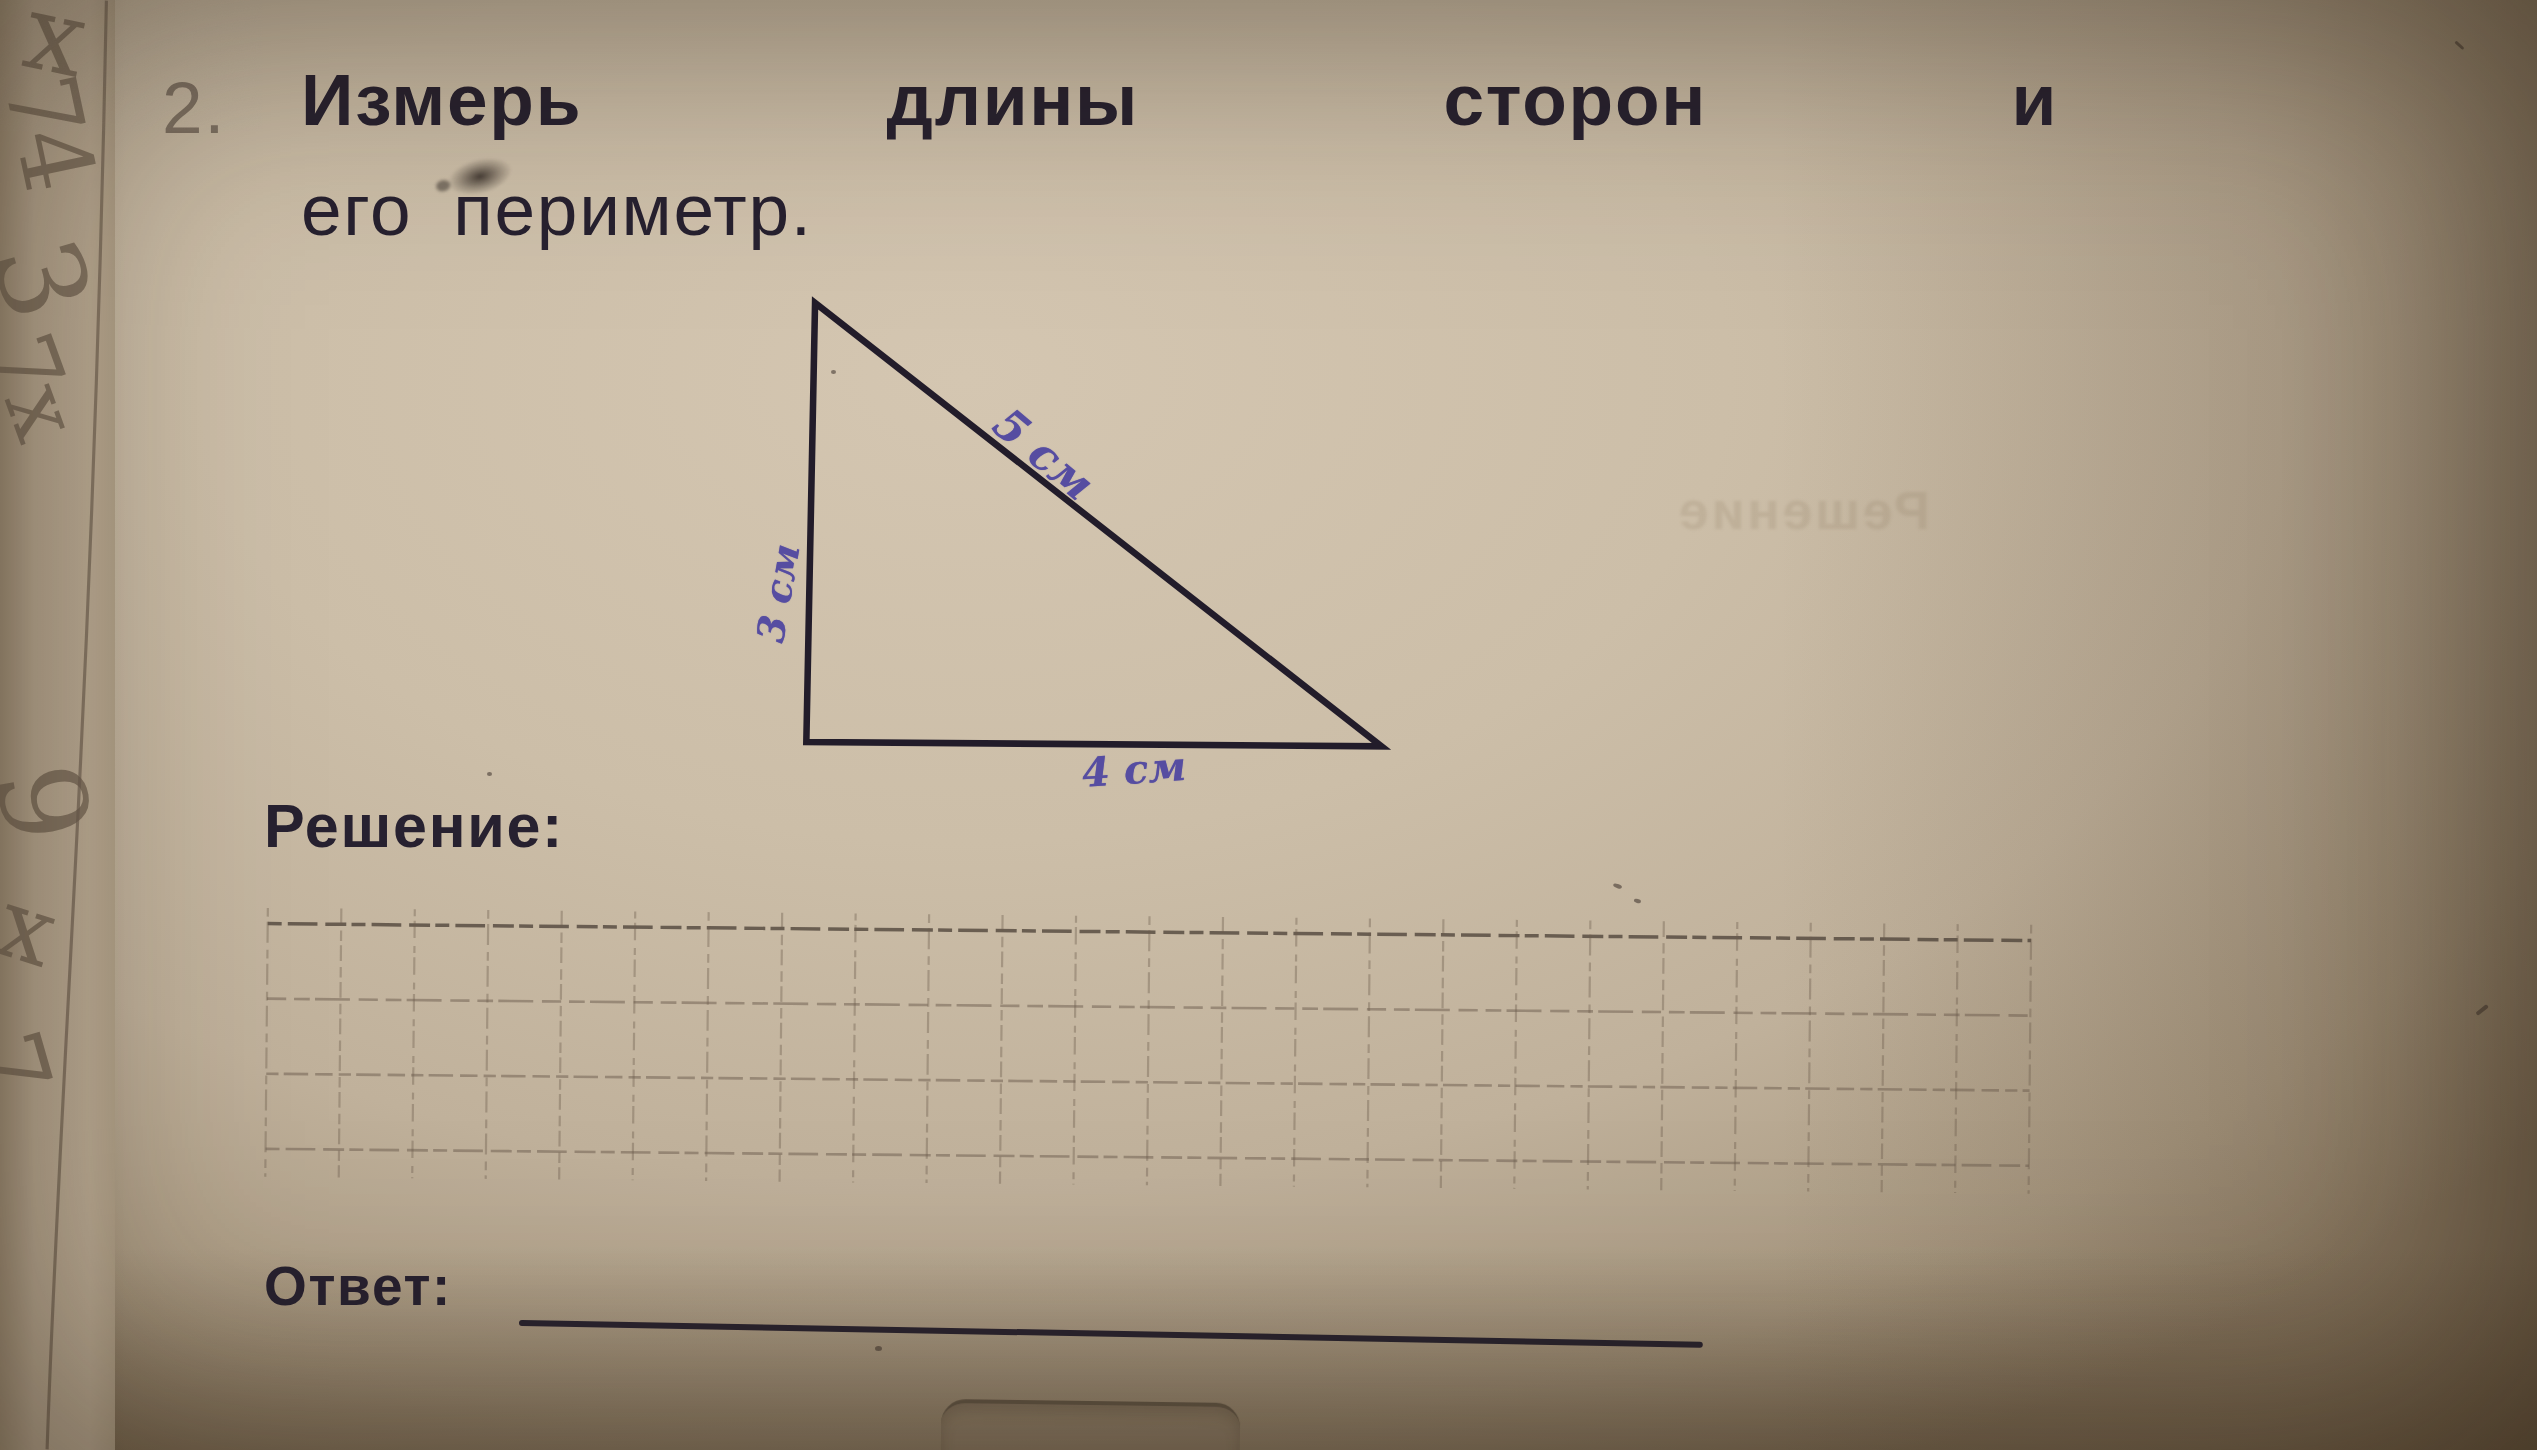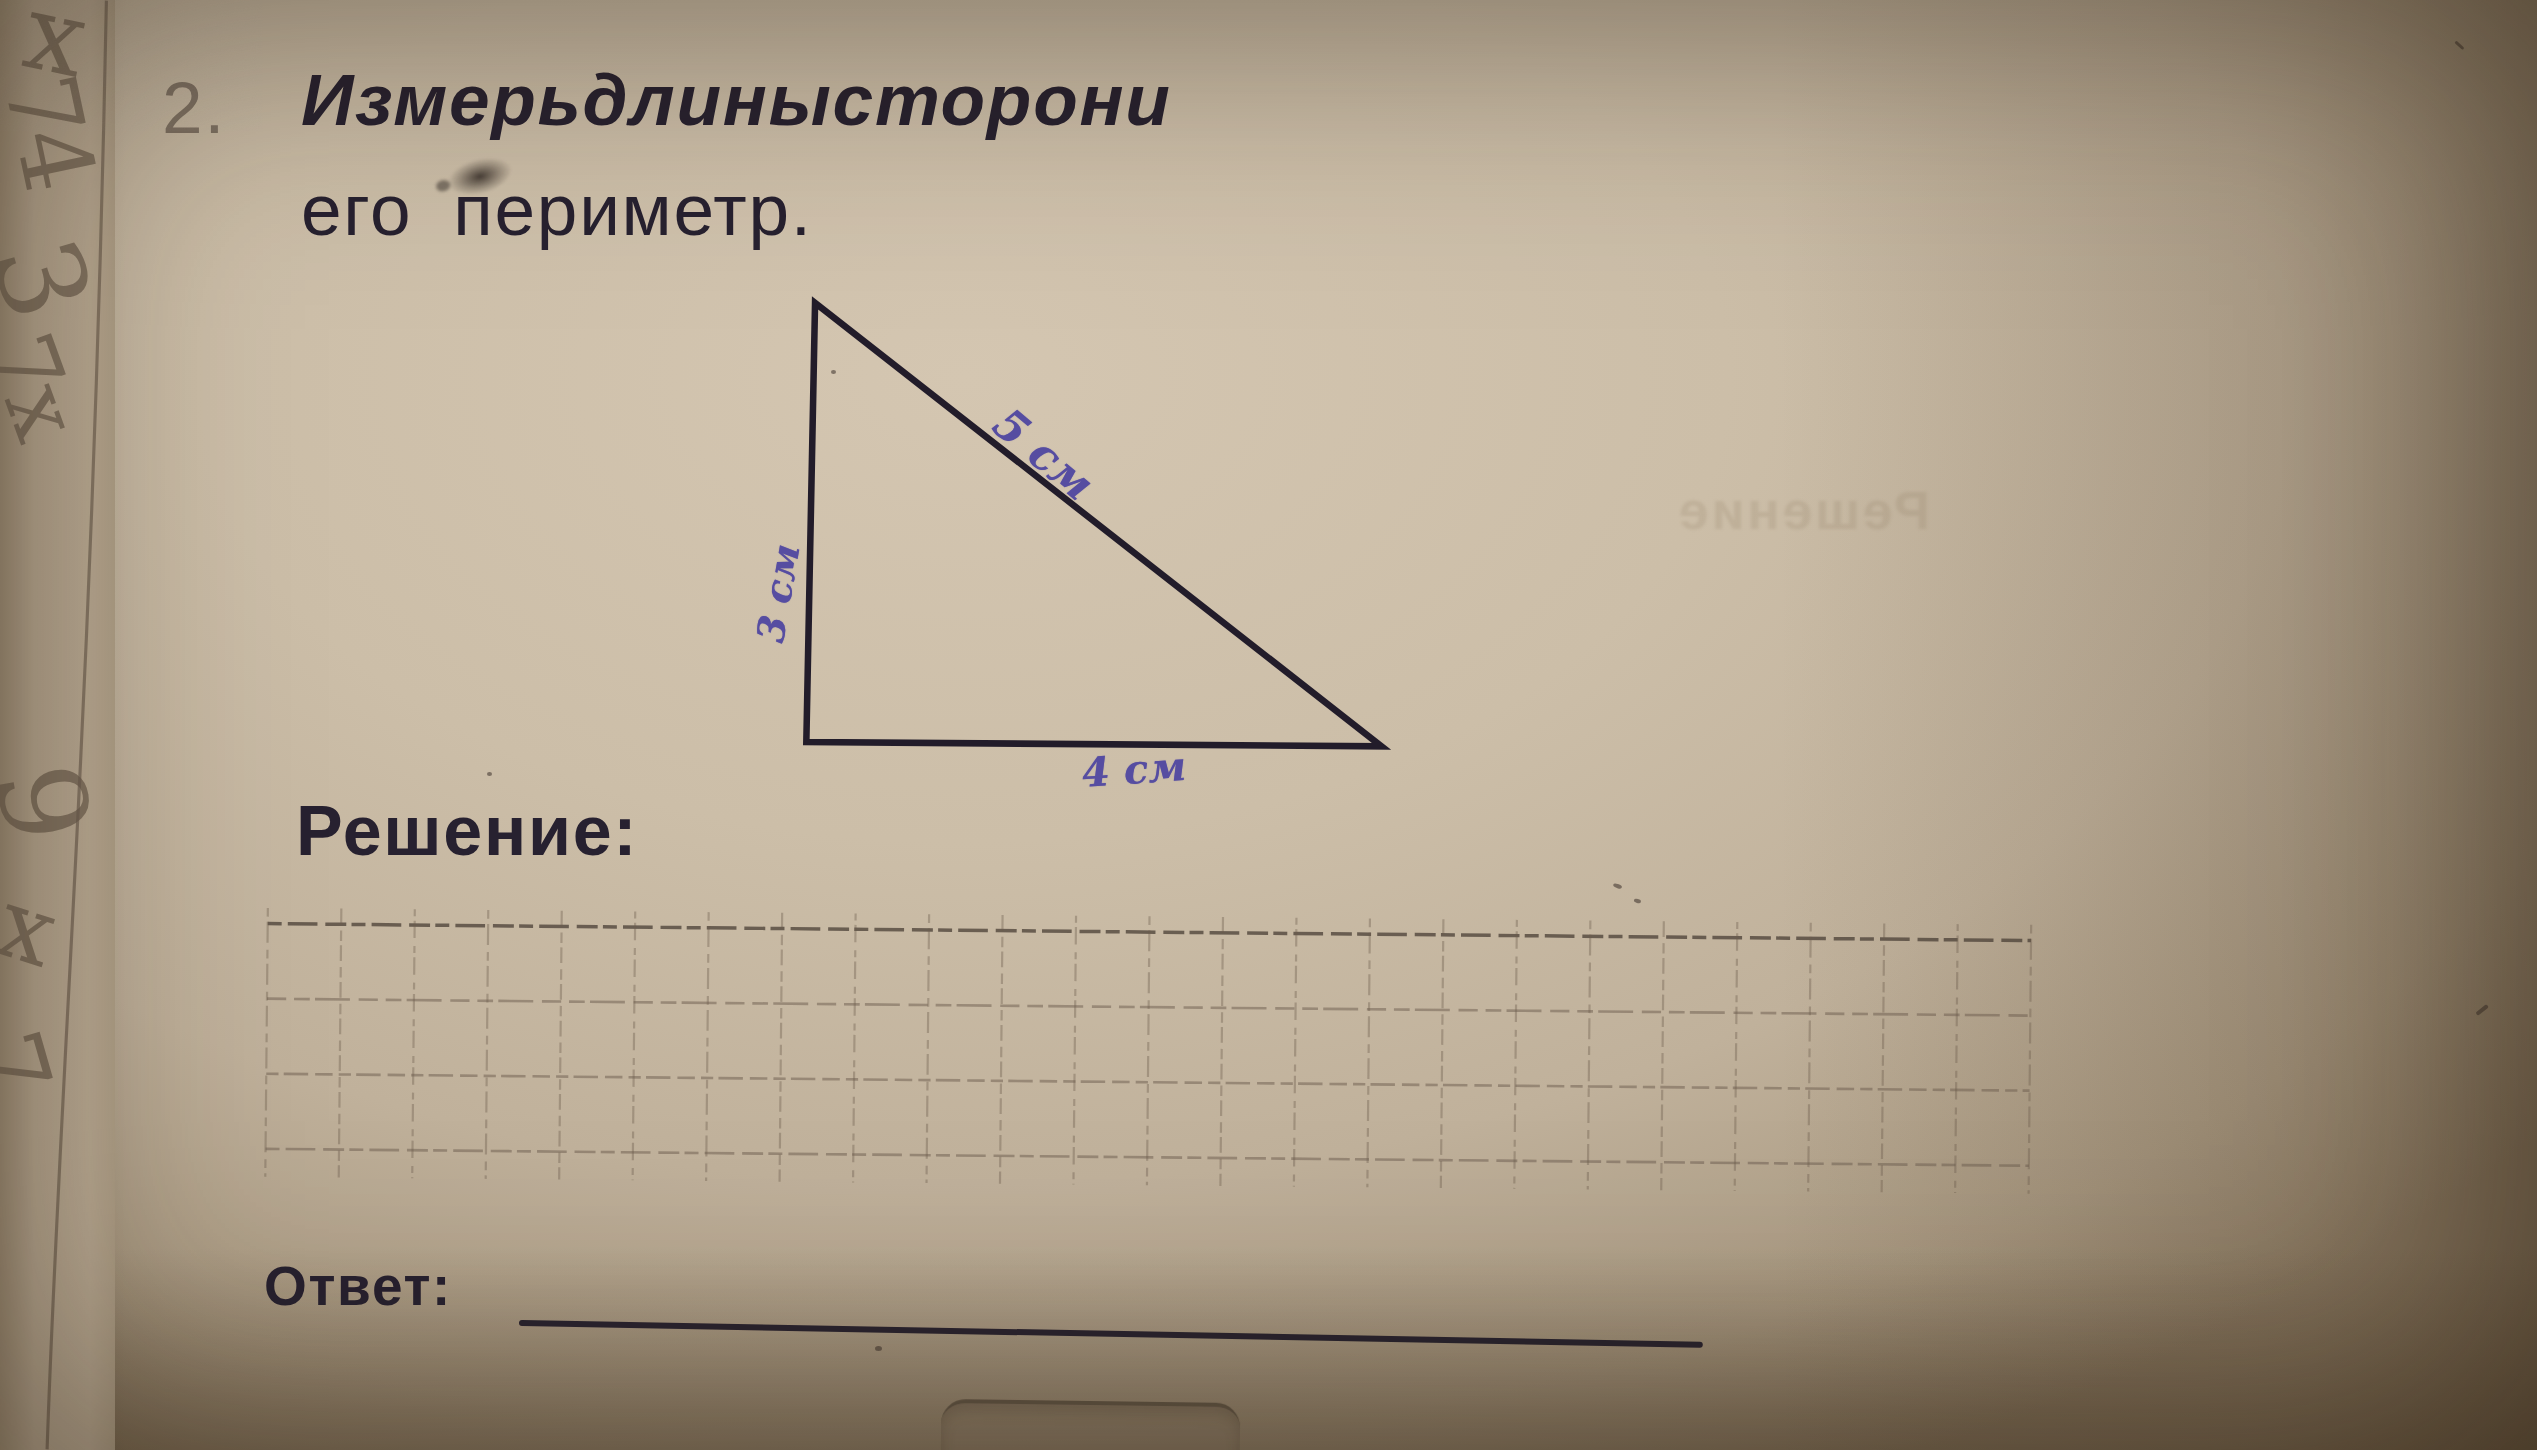--- a/index.html
+++ b/index.html
@@ -28,30 +28,30 @@
   }
   .edge-line-svg{position:absolute;left:0;top:0;width:157px;height:1450px;overflow:visible;}
 
   
   .task-number{
     position:absolute;left:162px;top:66px;
     font-size:73px;font-weight:400;color:#7f7264;letter-spacing:1.7px;
   }
   .title-line1{
     position:absolute;left:301px;top:58px;width:1757px;
-    display:flex;
-    font-size:73px;font-weight:700;color:#272130;letter-spacing:1.7px;white-space:nowrap;font-style:italic;
+    display:flex;justify-content:space-between;
+    font-size:73px;font-weight:700;color:#272130;letter-spacing:1.7px;white-space:nowrap;
   }
   .title-line2{
     position:absolute;left:301px;top:168px;
     font-size:73px;font-weight:400;color:#272130;letter-spacing:1.7px;word-spacing:19px;white-space:nowrap;
   }
   .solution-label{
     position:absolute;left:264px;top:791px;
-    font-size:70px;font-weight:700;color:#272130;letter-spacing:1.7px;margin-left:32px;
+    font-size:61px;font-weight:700;color:#272130;letter-spacing:1.7px;
   }
   .answer-label{
     position:absolute;left:264px;top:1254px;
     font-size:55px;font-weight:700;color:#272130;letter-spacing:1.7px;
   }
   .answer-line{
     position:absolute;left:519px;top:1320px;width:1184px;height:6.1px;
     background:#29232f;border-radius:3.5px;
     transform:rotate(1.05deg);transform-origin:left center;
   }

